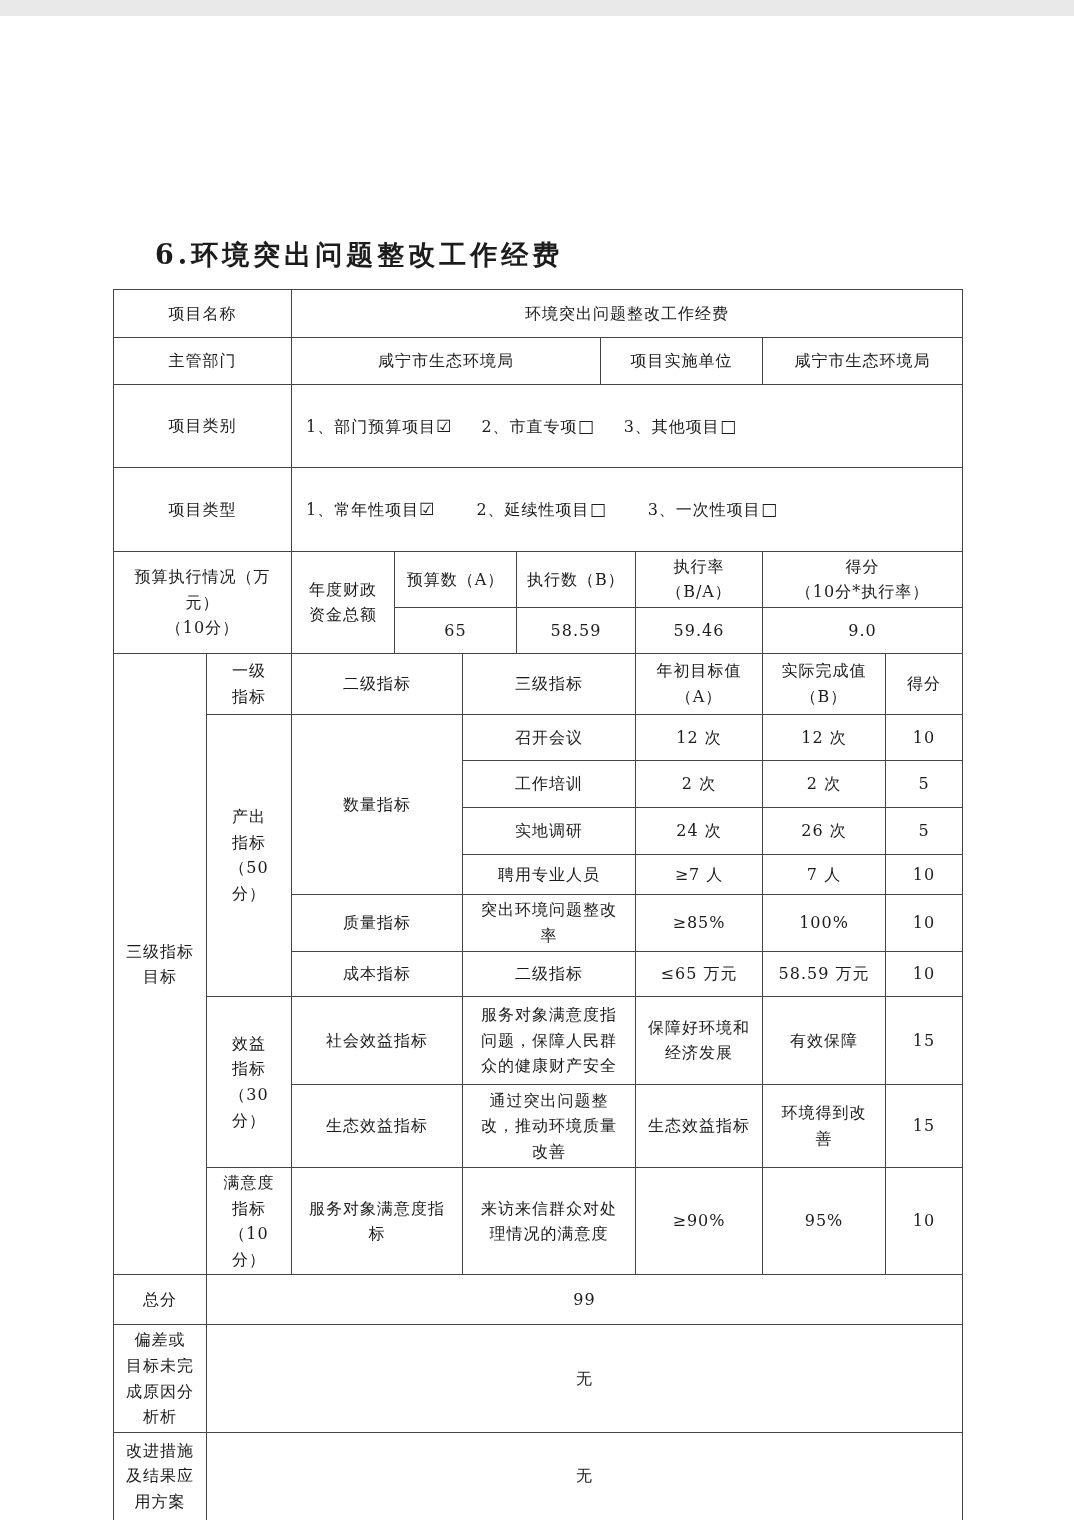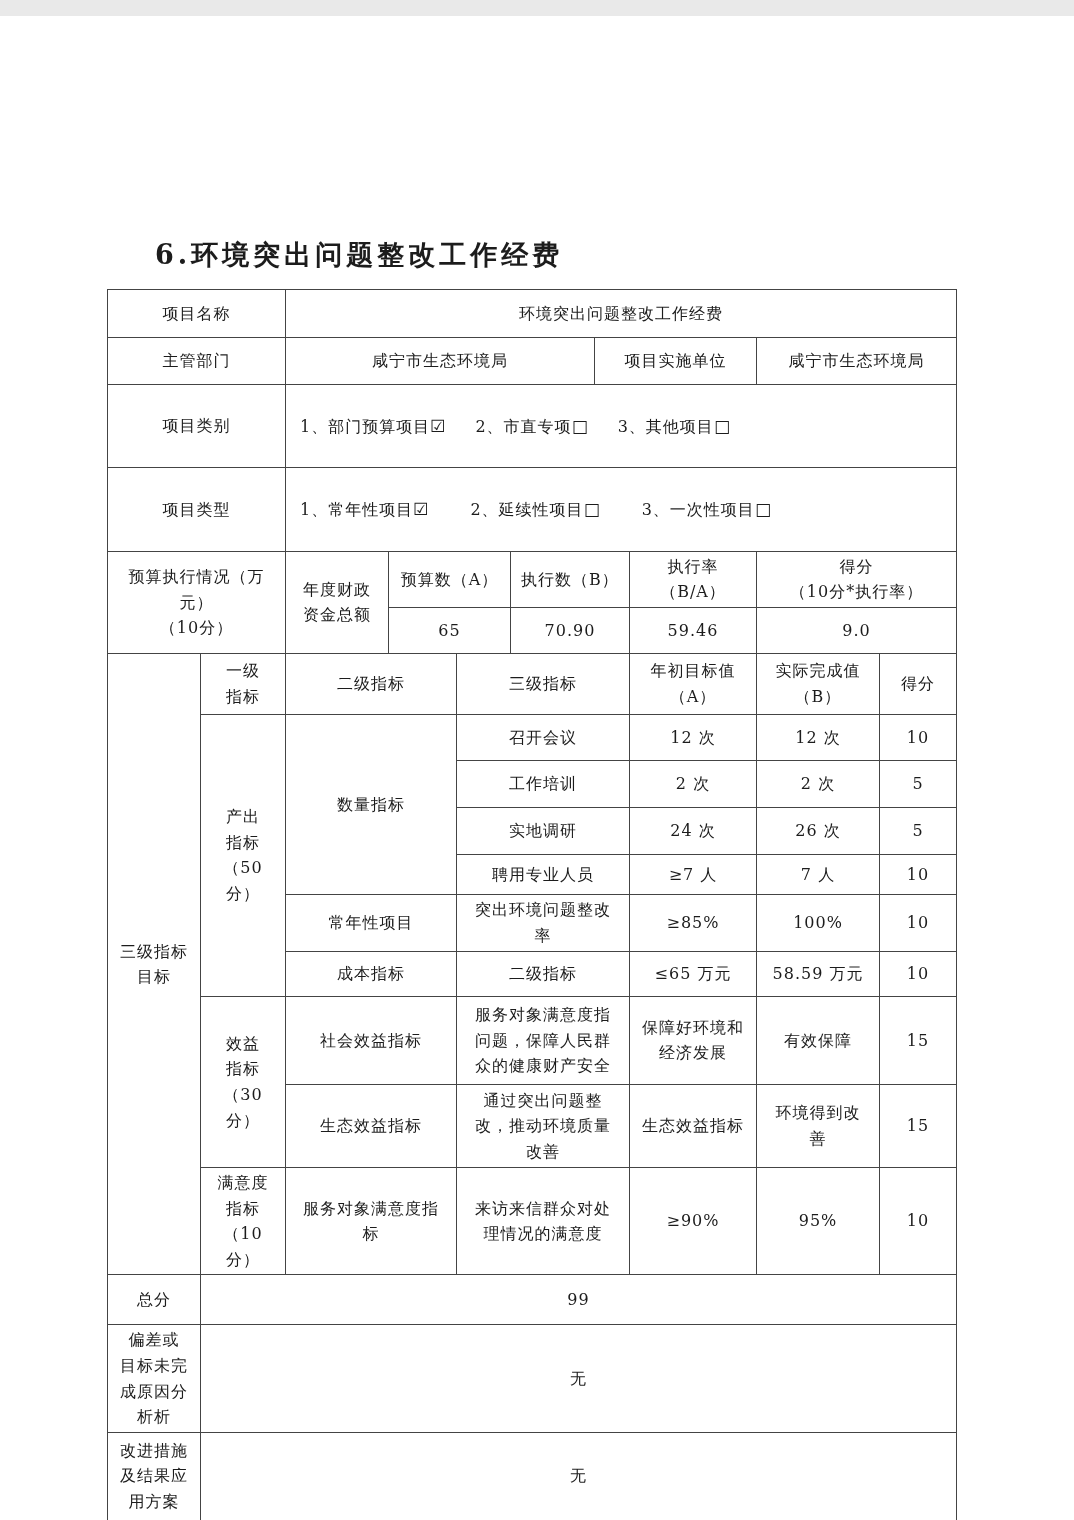--- a/index.html
+++ b/index.html
@@ -17,21 +17,21 @@
     position: absolute;
     left: 155px;
     top: 221px;
     font-size: 27px;
     font-weight: bold;
     letter-spacing: 4px;
     white-space: nowrap;
   }
   table.report {
     position: absolute;
-    left: 107px;
+    left: 113px;
     top: 273px;
     width: 849px;
     border-collapse: collapse;
     table-layout: fixed;
   }
   table.report td {
     border: 1px solid #444444;
     text-align: center;
     vertical-align: middle;
     font-size: 16px;
@@ -129,21 +129,21 @@
 资金总额</td>
       <td colspan="2">预算数（A）</td>
       <td colspan="2">执行数（B）</td>
       <td>执行率（B/A）</td>
       <td colspan="2">得分
 （10分*执行率）</td>
     </tr>
 
     <tr style="height:46px">
       <td colspan="2">65</td>
-      <td colspan="2">70.90</td>
+      <td colspan="2">58.59</td>
       <td>59.46</td>
       <td colspan="2">9.0</td>
     </tr>
 
     <tr style="height:61px">
       <td rowspan="10">三级指标
 目标</td>
       <td>一级
 指标</td>
       <td colspan="2">二级指标</td>
@@ -181,21 +181,21 @@
     </tr>
 
     <tr style="height:40px">
       <td colspan="3">聘用专业人员</td>
       <td>≥7 人</td>
       <td>7 人</td>
       <td>10</td>
     </tr>
 
     <tr style="height:57px">
-      <td colspan="2">常年性项目</td>
+      <td colspan="2">质量指标</td>
       <td colspan="3">突出环境问题整改
 率</td>
       <td>≥85%</td>
       <td>100%</td>
       <td>10</td>
     </tr>
 
     <tr style="height:45px">
       <td colspan="2">成本指标</td>
       <td colspan="3">二级指标</td>

